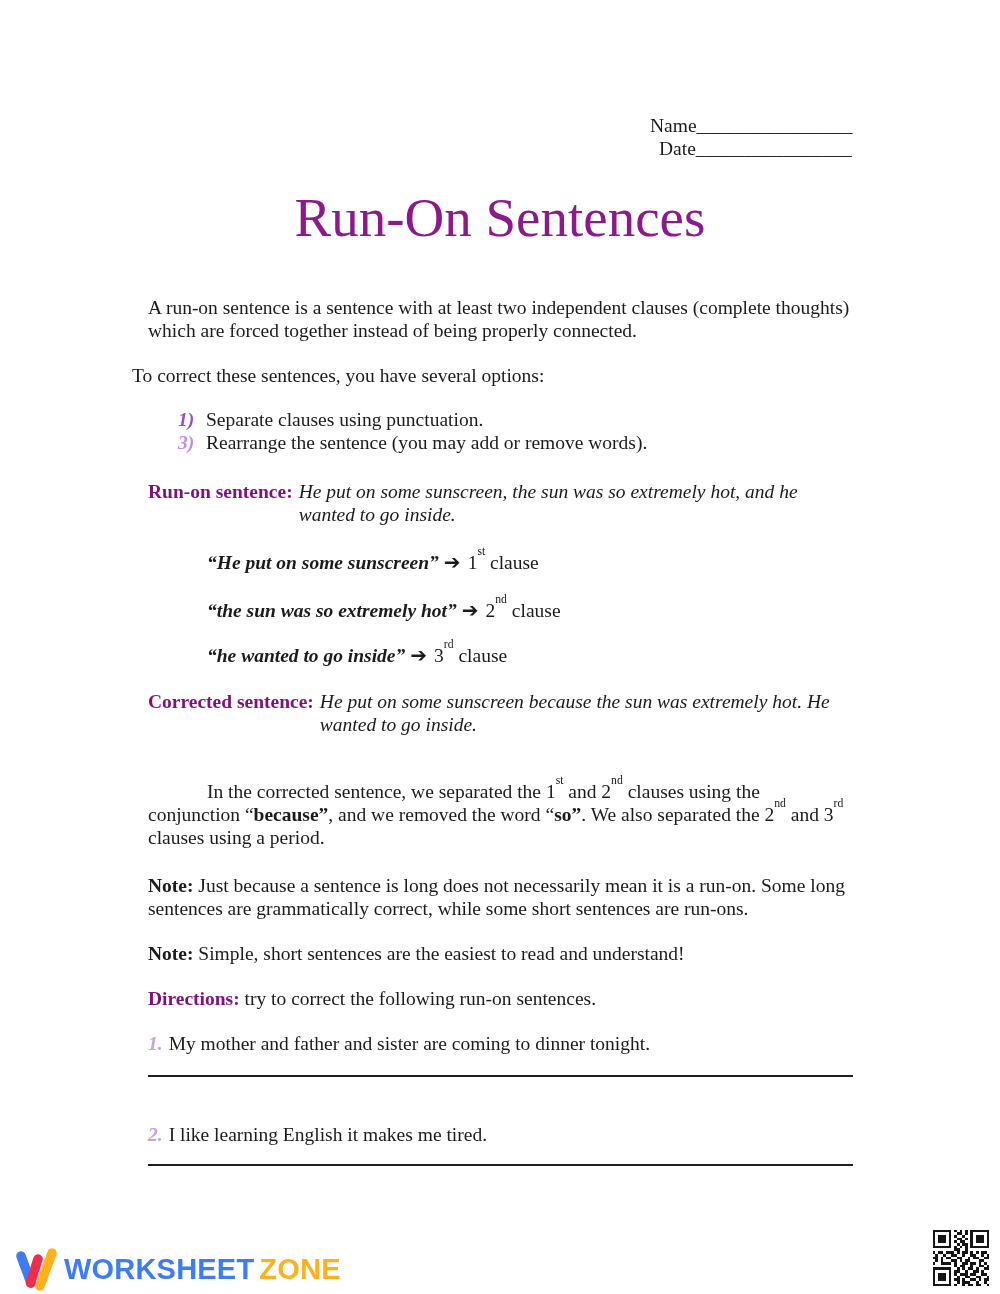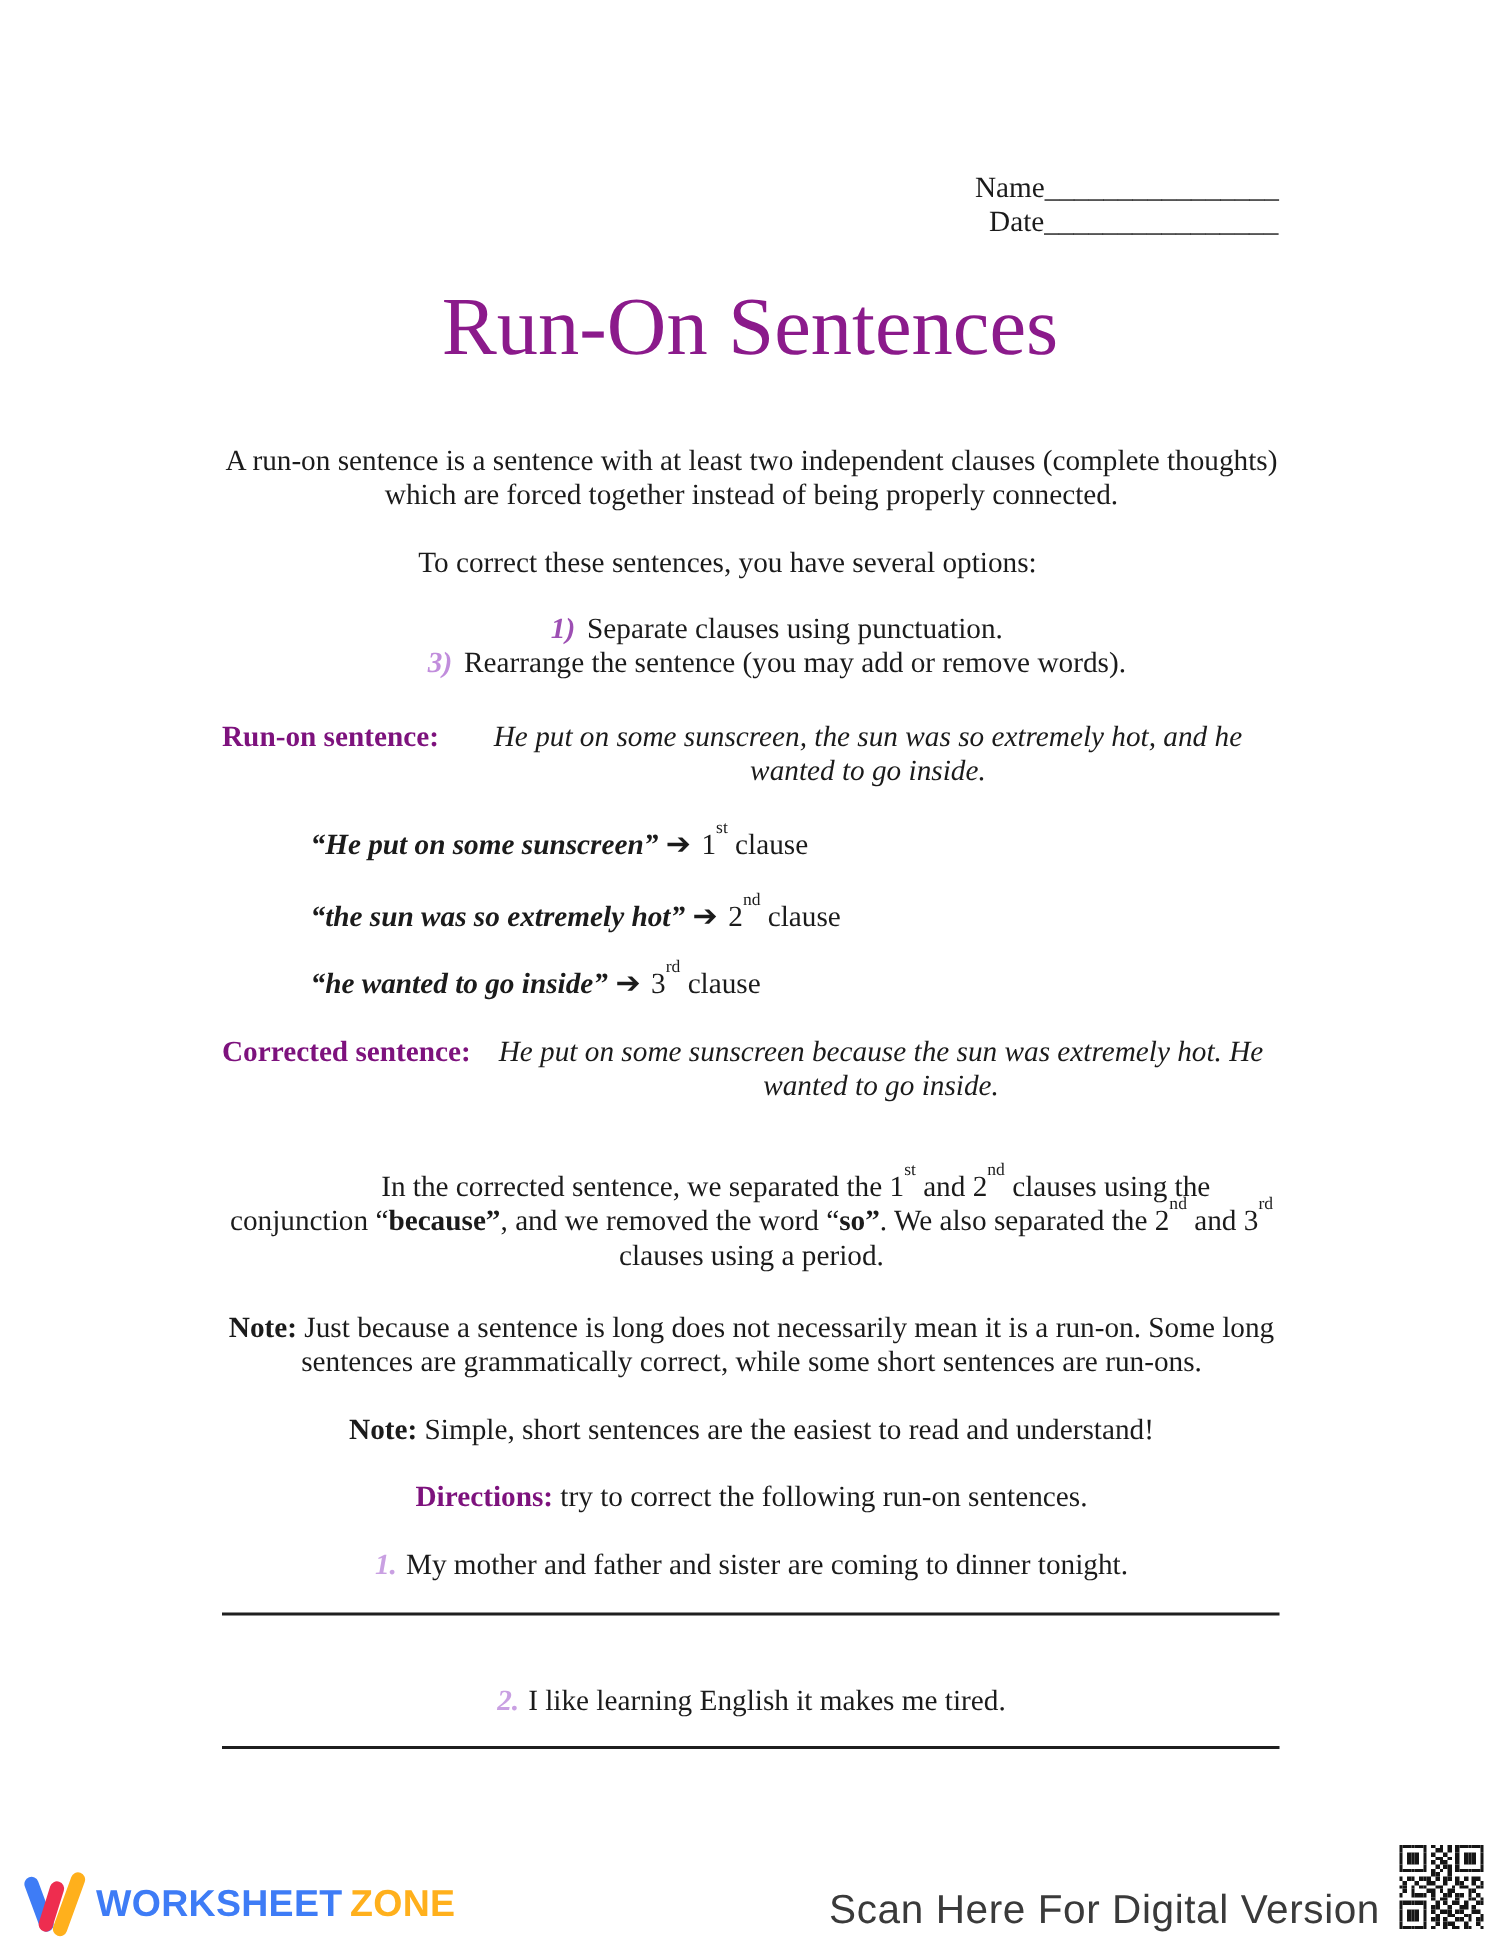--- a/index.html
+++ b/index.html
@@ -1,18 +1,18 @@
 <!DOCTYPE html>
 <html><head>
 <meta charset="utf-8">
 <style>
   html,body{margin:0;padding:0;}
   body{width:1000px;height:1294px;background:#ffffff;font-family:"Liberation Serif",serif;color:#1b1b1b;}
   .page{position:relative;width:1000px;height:1294px;overflow:hidden;background:#fff;}
-  .abs{position:absolute;text-align:center;}
+  .abs{position:absolute;}
   .body-text{font-size:19.5px;line-height:23.4px;}
 
   
   .name-date{top:114px;left:650px;font-size:19.5px;line-height:23px;}
   .name-date .line2{padding-left:9px;}
 
   
   .title{top:186px;left:0;width:1000px;text-align:center;font-size:55px;line-height:1.15;
          font-weight:400;color:#8B1A8B;margin:0;}
 
@@ -59,21 +59,21 @@
   .ex-1{top:1012px;}
   .ex-2{top:1103px;}
   .ex-num{font-style:italic;font-weight:700;color:#C9A0E2;margin-right:6px;}
   .answer-line{left:148px;width:705px;height:0;border-bottom:2px solid #1f1f1f;}
   .line-1{top:1075px;}
   .line-2{top:1164px;}
 
   
   .footer-logo{left:16px;top:1246px;display:flex;align-items:center;}
   .logo-mark{width:44px;height:46px;}
-  .logo-text{font-family:"Liberation Sans",sans-serif;font-weight:700;font-size:25px;letter-spacing:0.2px;margin-left:4px;}
+  .logo-text{font-family:"Liberation Sans",sans-serif;font-weight:700;font-size:29px;letter-spacing:0.2px;margin-left:4px;}
   .logo-word1{color:#3E7CF6;}
   .logo-word2{color:#FFB01C;margin-left:5px;}
   .scan-text{right:80px;top:1258px;font-family:"Liberation Sans",sans-serif;font-size:27px;color:#3A3A3A;letter-spacing:0.4px;}
   .qr-wrap{left:930px;top:1227px;width:62px;height:62px;background:#fff;display:flex;align-items:center;justify-content:center;}
   .qr{display:grid;grid-template-columns:repeat(21,1fr);grid-template-rows:repeat(21,1fr);width:57px;height:57px;}
   .qr .on{background:#151515;}
 </style>
 </head>
 <body>
 
@@ -137,21 +137,20 @@
 
   <div class="abs footer-logo">
     <svg class="logo-mark" viewBox="0 0 44 46" xmlns="http://www.w3.org/2000/svg">
       <path d="M5 10 L15 37" stroke="#3E7CF6" stroke-width="9.5" stroke-linecap="round" fill="none"></path>
       <path d="M14.5 37 L22 13" stroke="#EE2D4F" stroke-width="9.5" stroke-linecap="round" fill="none"></path>
       <path d="M24 40 L36 7" stroke="#FFB01C" stroke-width="9.5" stroke-linecap="round" fill="none"></path>
     </svg>
     <span class="logo-text"><span class="logo-word1">WORKSHEET</span><span class="logo-word2">ZONE</span></span>
   </div>
 
-  <div class="abs scan-text">Scan Here For Digital Version</div>
 
   <div class="abs qr-wrap">
     <div class="qr">
         <div class="on"></div>
         <div class="on"></div>
         <div class="on"></div>
         <div class="on"></div>
         <div class="on"></div>
         <div class="on"></div>
         <div class="on"></div>

